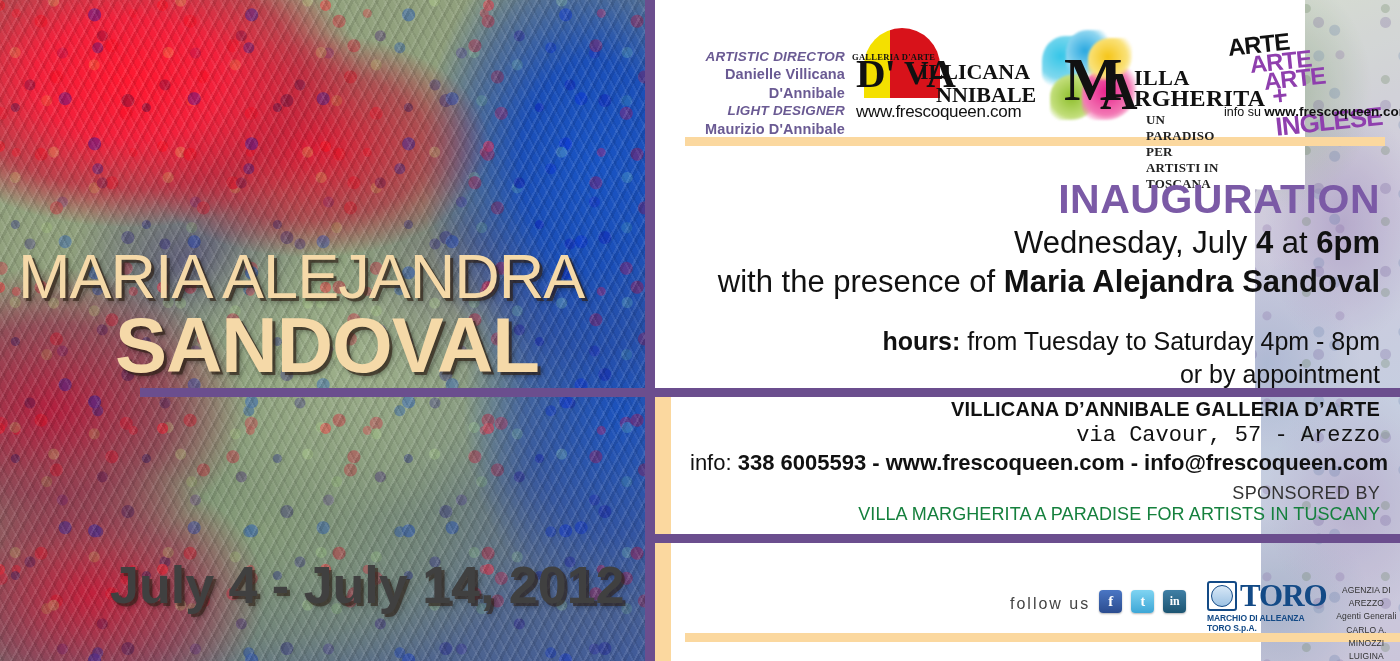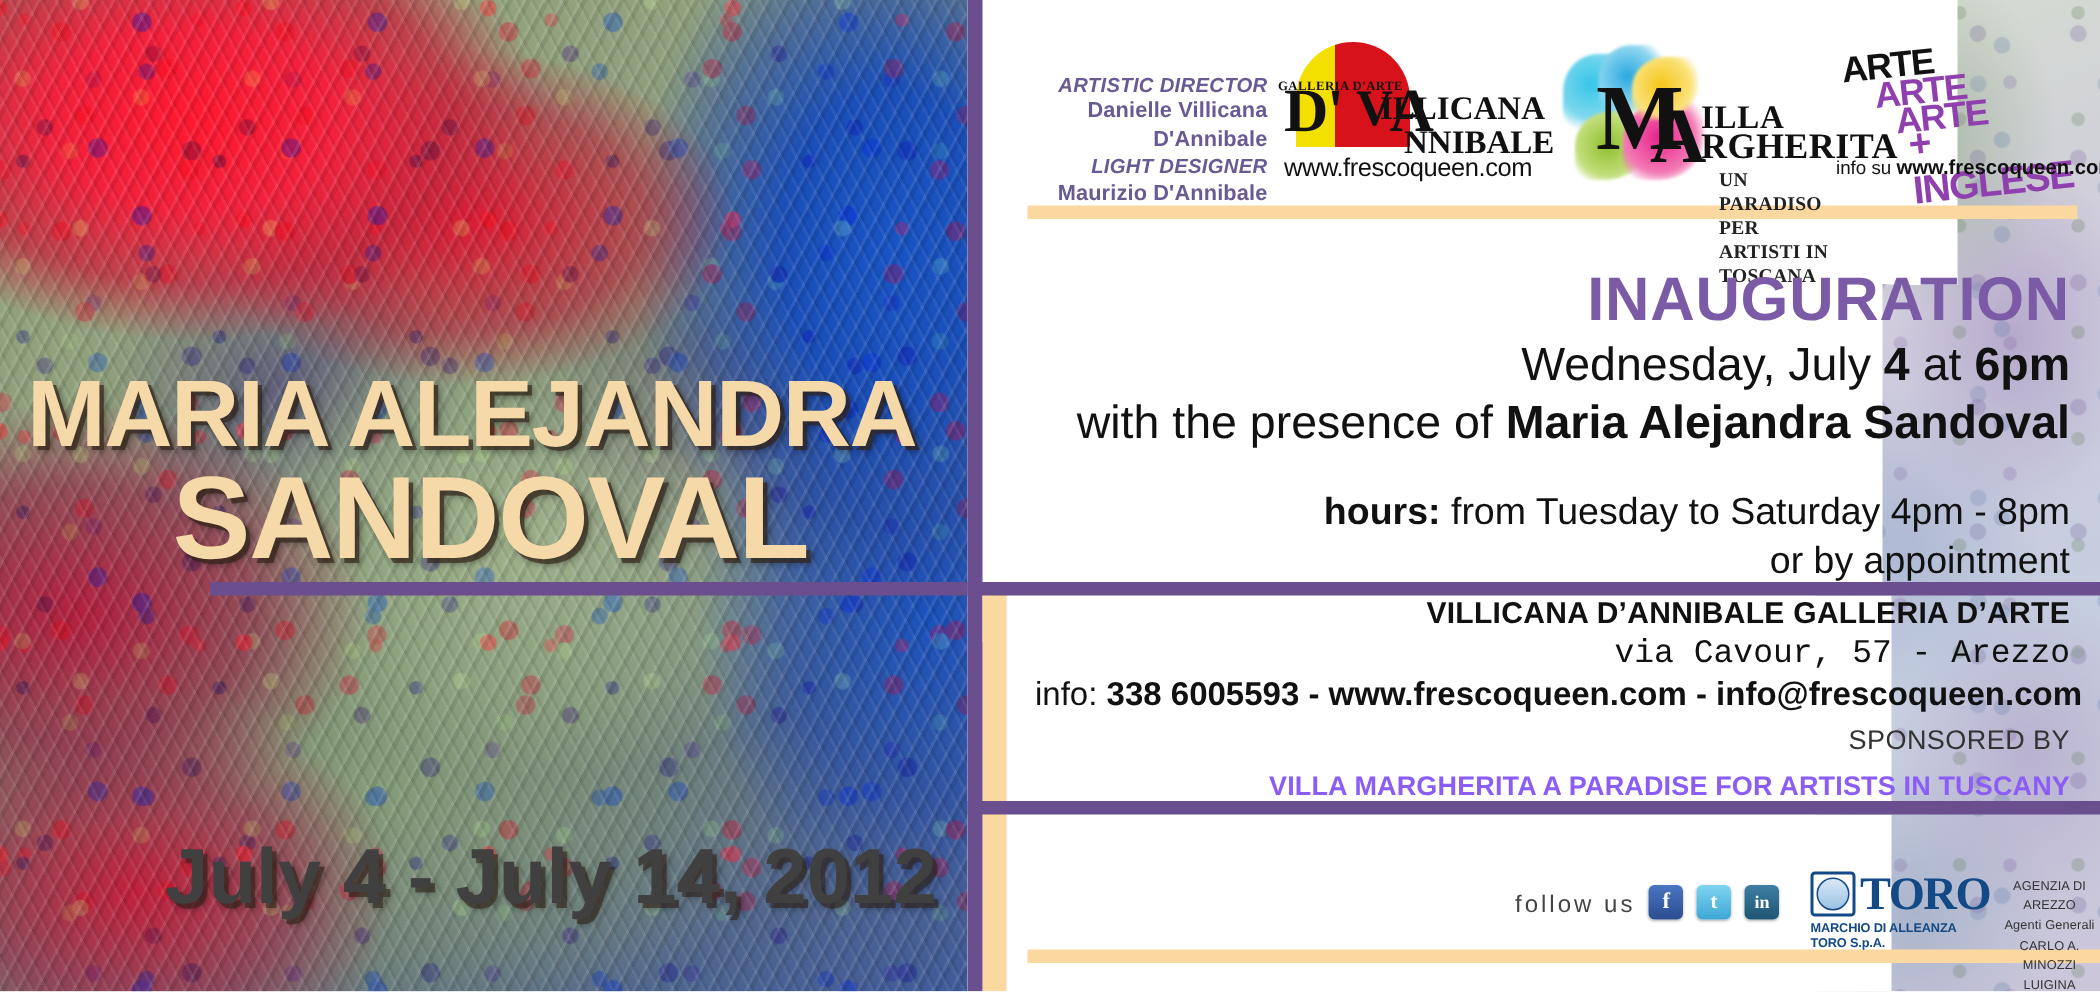--- a/index.html
+++ b/index.html
@@ -71,21 +71,21 @@
 
   
   .flowing {
     position:absolute; left:480px; top:192px;
     font-size:47px; font-style:italic; font-weight:bold; color:#e8121a;
     letter-spacing:-1px;
     text-shadow:2px 2px 0 rgba(70,20,20,.55);
   }
   .artist-line1 {
     position:absolute; left:18px; top:240px; width:670px;
-    font-size:63px; font-weight:bold; color:#f5d9a8; letter-spacing:-1px;
+    font-size:63px; font-weight:normal; color:#f5d9a8; letter-spacing:-1px;
     text-shadow:3px 3px 0 rgba(50,35,25,.65), 4px 4px 5px rgba(0,0,0,.35);
     white-space:nowrap;
   }
   .artist-line2 {
     position:absolute; left:115px; top:300px; width:600px;
     font-size:78px; font-weight:bold; color:#f5d9a8; letter-spacing:-1px;
     text-shadow:3px 3px 0 rgba(50,35,25,.65), 4px 4px 5px rgba(0,0,0,.35);
     white-space:nowrap;
   }
   .dates {
@@ -198,21 +198,21 @@
 
   
   .gal-wrap { position:absolute; left:690px; top:398px; width:690px; text-align:right; z-index:7; }
   .gal-name { font-size:20px; font-weight:bold; color:#111; letter-spacing:.2px; }
   .gal-addr { font-size:22px; color:#111; margin-top:2px;font-family:Liberation Mono, monospace; }
   .gal-info { font-size:22px; color:#111; margin-top:2px; }
 
   
   .spon-wrap { position:absolute; left:690px; top:483px; width:690px; text-align:right; z-index:7; }
   .spon-l1 { font-size:18px; color:#333; letter-spacing:.3px; }
-  .spon-l2 { font-size:18px; font-weight:bold; color:#8b5cf6; letter-spacing:.1px; margin-top:10px; }
+  .spon-l2 { font-size:18px; font-weight:normal; color:#15803d; letter-spacing:.1px; margin-top:0; }
 
   
   .follow-wrap { position:absolute; left:1010px; top:590px; display:flex; align-items:flex-end; gap:9px; z-index:7; }
   .follow-label { font-size:16px; color:#444; letter-spacing:2px; }
   .soc { width:23px; height:23px; border-radius:4px; display:flex; align-items:center;
          justify-content:center; color:#fff; font-weight:bold; font-size:15px;
          font-family:"Liberation Serif", serif; box-shadow:0 1px 2px rgba(0,0,0,.3); }
   .soc-fb { background:linear-gradient(180deg,#4a76c4,#2b4c8f); }
   .soc-tw { background:linear-gradient(180deg,#7fd4f2,#3ea7d6); font-size:14px; }
   .soc-li { background:linear-gradient(180deg,#3f7fa5,#1d5572); font-size:12px; }

